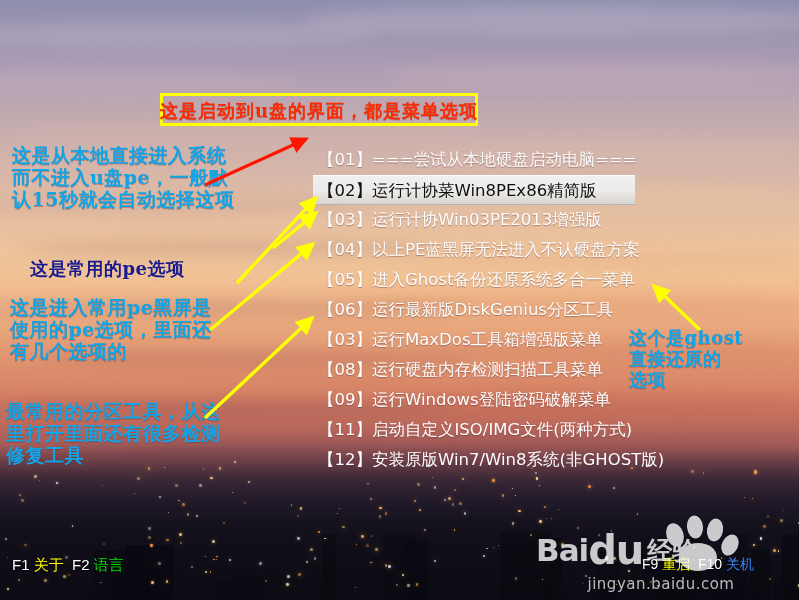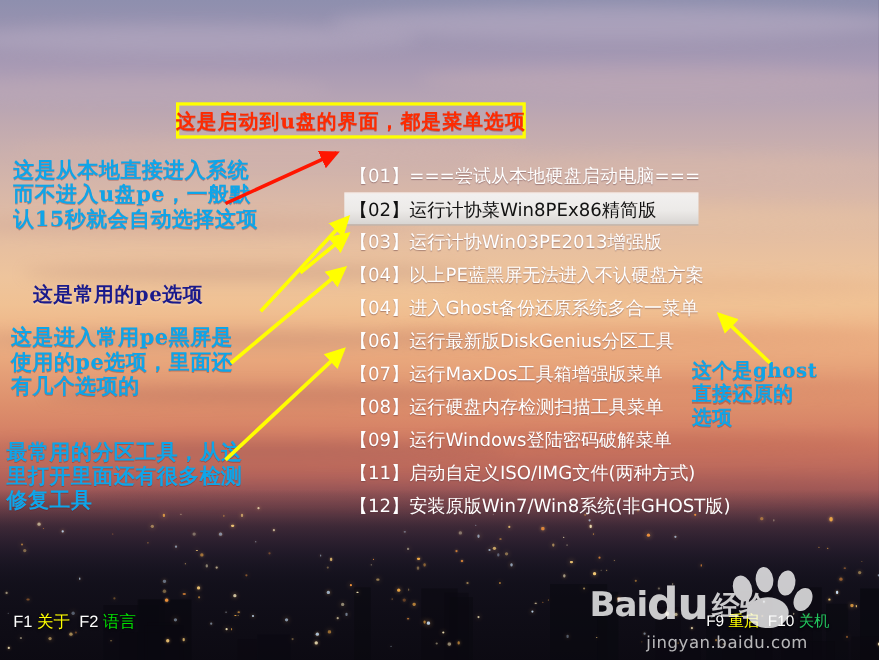--- a/index.html
+++ b/index.html
@@ -79,21 +79,21 @@
     -webkit-text-stroke: 0.6px #fff;
   }
 
   
   .caption-box {
     position: absolute;
     left: 160px; top: 93px;
     width: 318px; height: 33px;
     border: 3px solid #ffff00;
     background: rgba(190,175,185,.20);
-    display: flex; align-items: center; justify-content: center;
+    display: flex; align-items: flex-end; justify-content: center;
   }
   .caption-text {
     color: #ff2a00;
     font-size: 18px;
     font-weight: 700;
     font-family: "DejaVu Serif", serif;
     letter-spacing: 1px;
     white-space: nowrap;
     text-shadow: 0 1px 0 rgba(120,0,0,.35);
   }
@@ -402,23 +402,23 @@
 
   <div class="caption-box">
     <div class="caption-text">这是启动到u盘的界面，都是菜单选项</div>
   </div>
 
   <div class="menu" id="menu">
       <div class="menu-item">【01】===尝试从本地硬盘启动电脑===</div>
       <div class="menu-item selected">【02】运行计协菜Win8PEx86精简版</div>
       <div class="menu-item">【03】运行计协Win03PE2013增强版</div>
       <div class="menu-item">【04】以上PE蓝黑屏无法进入不认硬盘方案</div>
-      <div class="menu-item">【04】进入Ghost备份还原系统多合一菜单</div>
+      <div class="menu-item">【05】进入Ghost备份还原系统多合一菜单</div>
       <div class="menu-item">【06】运行最新版DiskGenius分区工具</div>
-      <div class="menu-item">【07】运行MaxDos工具箱增强版菜单</div>
+      <div class="menu-item">【03】运行MaxDos工具箱增强版菜单</div>
       <div class="menu-item">【08】运行硬盘内存检测扫描工具菜单</div>
       <div class="menu-item">【09】运行Windows登陆密码破解菜单</div>
       <div class="menu-item">【11】启动自定义ISO/IMG文件(两种方式)</div>
       <div class="menu-item">【12】安装原版Win7/Win8系统(非GHOST版)</div>
     </div>
 
   <div class="note red" id="note-local">这是从本地直接进入系统
 而不进入u盘pe，一般默
 认15秒就会自动选择这项</div>
   <div class="note blue" id="note-pe-blue">这是常用的pe选项</div>
@@ -449,21 +449,21 @@
     <line x1="273" y1="248" x2="316" y2="213" stroke="#ffff00" stroke-width="3.4" marker-end="url(#ah-y)"></line>
 
     <line x1="210" y1="330" x2="313" y2="244" stroke="#ffff00" stroke-width="3.4" marker-end="url(#ah-y)"></line>
 
     <line x1="205" y1="418" x2="312" y2="318" stroke="#ffff00" stroke-width="3.4" marker-end="url(#ah-y)"></line>
 
     <line x1="700" y1="330" x2="654" y2="286" stroke="#ffff00" stroke-width="3.4" marker-end="url(#ah-y)"></line>
   </svg>
 
   <div class="fn-left" id="fn-left"><span class="k-white">F1 </span><span style="color: rgb(255, 255, 0);">关于</span><span class="k-white">&nbsp;&nbsp;</span><span class="k-white">F2 </span><span style="color: rgb(0, 224, 0);">语言</span></div>
-  <div class="fn-right" id="fn-right"><span class="k-white">F9 </span><span style="color: rgb(255, 255, 0);">重启</span><span class="k-white">&nbsp;&nbsp;</span><span class="k-white">F10 </span><span style="color: #22c55e;">关机</span></div>
+  <div class="fn-right" id="fn-right"><span class="k-white">F9 </span><span style="color: rgb(255, 255, 0);">重启</span><span class="k-white">&nbsp;&nbsp;</span><span class="k-white">F10 </span><span style="color: #3b82f6;">关机</span></div>
 
   <div class="watermark">
     <svg class="paw" width="78" height="56" viewBox="0 0 78 56">
       <ellipse cx="13" cy="20" rx="8.5" ry="12" fill="#ffffff" transform="rotate(-18 13 20)"></ellipse>
       <ellipse cx="33" cy="12" rx="8" ry="11.5" fill="#ffffff" transform="rotate(-6 33 12)"></ellipse>
       <ellipse cx="53" cy="15" rx="8" ry="11.5" fill="#ffffff" transform="rotate(10 53 15)"></ellipse>
       <ellipse cx="68" cy="30" rx="8" ry="11" fill="#ffffff" transform="rotate(26 68 30)"></ellipse>
       <ellipse cx="36" cy="42" rx="19" ry="14" fill="#ffffff"></ellipse>
     </svg>
     <div class="wm-row">

